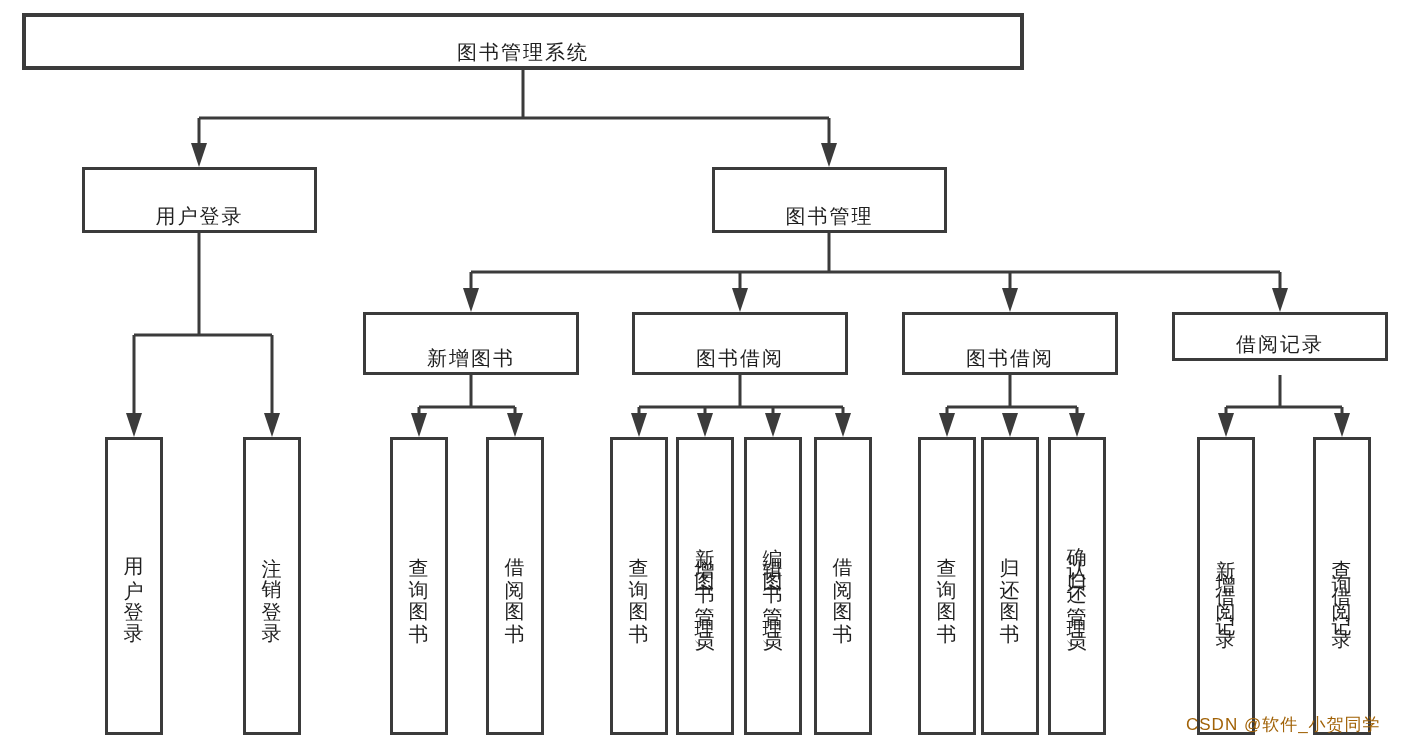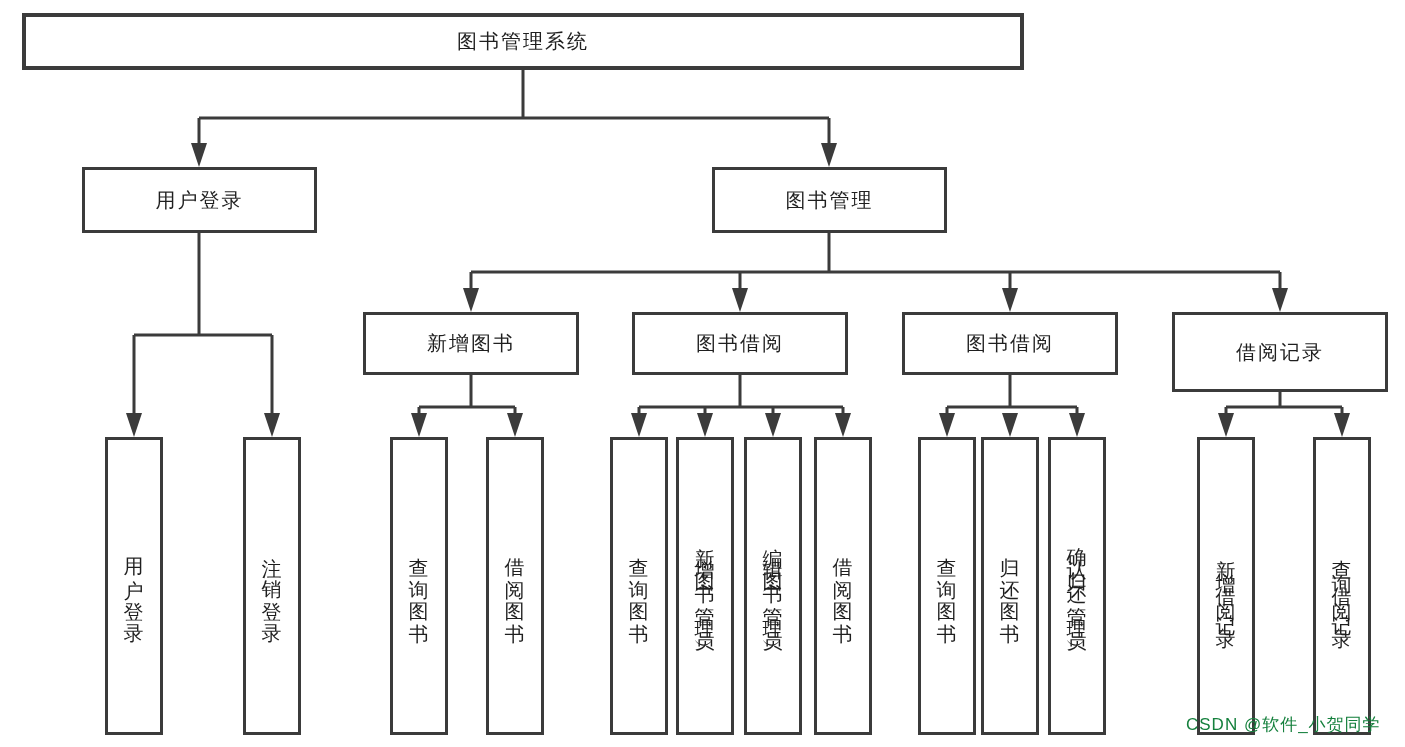--- a/index.html
+++ b/index.html
@@ -14,21 +14,21 @@
   .canvas { position: absolute; inset: 0; width: 1405px; height: 747px; }
   svg.connectors { position: absolute; left: 0; top: 0; width: 1405px; height: 747px; }
   svg.connectors path.ln { stroke: #3b3b3b; stroke-width: 3; fill: none; }
   svg.connectors path.ar { fill: #3b3b3b; stroke: none; }
 
   .hbox {
     position: absolute;
     box-sizing: border-box;
     border: 3px solid #3b3b3b;
     background: #ffffff;
-    display: flex; align-items: center; justify-content: center;
+    display: flex; align-items: flex-end; justify-content: center;
     font-size: 20px;
     letter-spacing: 2px;
     color: #1f1f1f;
   }
   .root-box { border-width: 4px; }
 
   .vbox {
     position: absolute;
     top: 437px; height: 298px; width: 58px;
     box-sizing: border-box;
@@ -45,21 +45,21 @@
     white-space: nowrap;
   }
   .ls4 .vlabel { letter-spacing: 22px; }
   .ls6 .vlabel { letter-spacing: 14px; }
   .ls9 .vlabel { letter-spacing: 12px; }
 
   .watermark {
     position: absolute;
     left: 1186px; top: 713px;
     font-size: 17px;
-    color: #15803d;
+    color: #a16207;
     letter-spacing: 1px;
     white-space: nowrap;
   }
 </style>
 </head>
 <body>
 
 <div class="canvas">
 
   <svg class="connectors" viewBox="0 0 1405 747" xmlns="http://www.w3.org/2000/svg">
@@ -97,21 +97,21 @@
 
   <div class="hbox" style="left:363px; top:312px; width:216px; height:63px;">
     <span>新增图书</span>
   </div>
   <div class="hbox" style="left:632px; top:312px; width:216px; height:63px;">
     <span>图书借阅</span>
   </div>
   <div class="hbox" style="left:902px; top:312px; width:216px; height:63px;">
     <span>图书借阅</span>
   </div>
-  <div class="hbox" style="left:1172px; top:312px; width:216px; height:80px;">
+  <div class="hbox" style="left:1172px; top:312px; width:216px; height:49px;">
     <span>借阅记录</span>
   </div>
 
   <div class="vbox ls4" style="left:105px;">
     <span class="vlabel">用户登录</span>
   </div>
   <div class="vbox ls4" style="left:243px;">
     <span class="vlabel">注销登录</span>
   </div>
 

